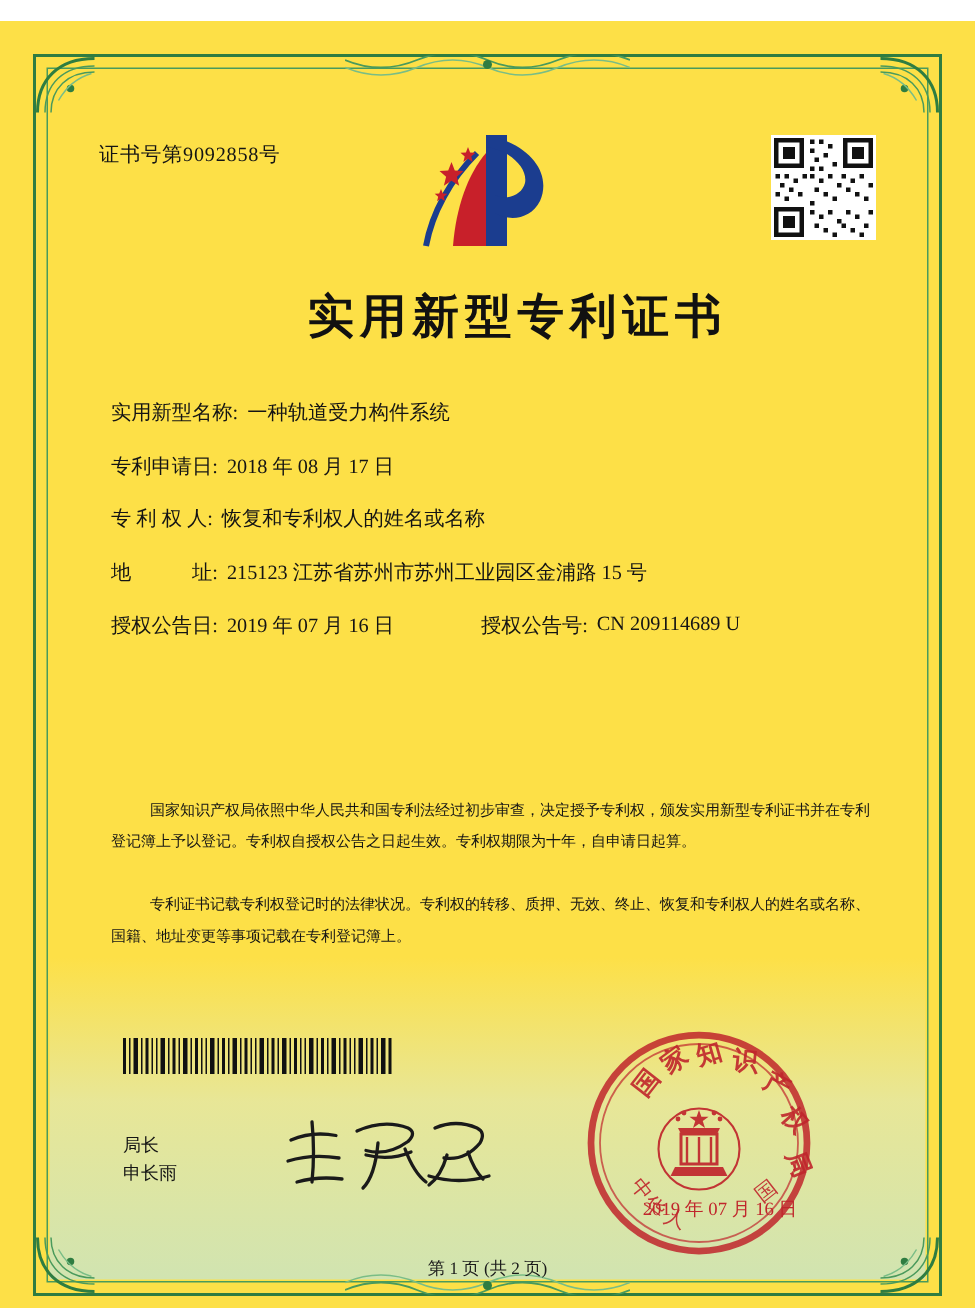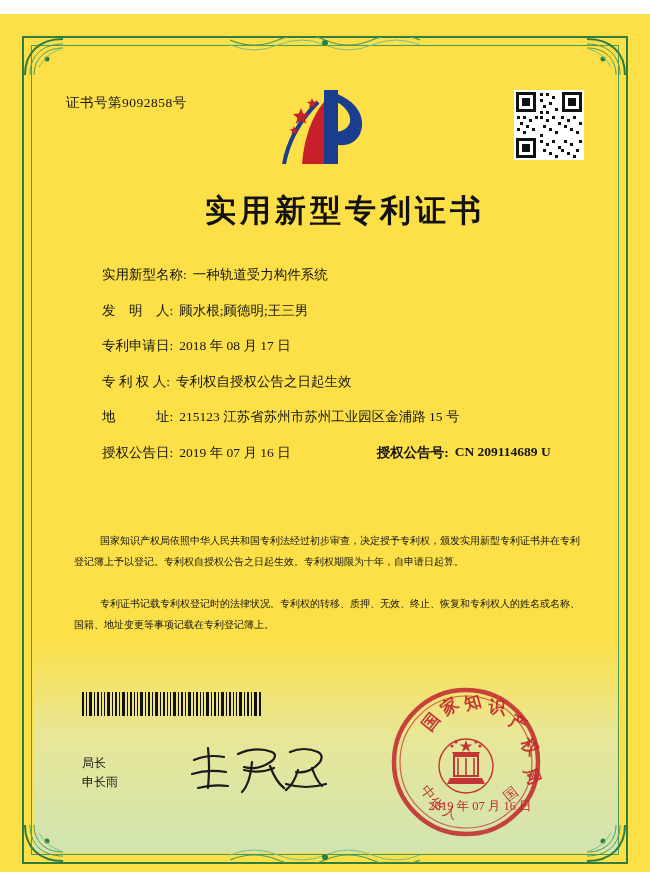--- a/index.html
+++ b/index.html
@@ -114,29 +114,27 @@
   .field-row {
     display: flex;
     align-items: baseline;
     margin-bottom: 17.5px;
     font-size: 13.5px;
     color: #141414;
   }
   .field-label {
     white-space: pre;
     flex: none;
-    margin-left: 28px;
   }
   .field-value {
     margin-left: 6px;
   }
   .field-row.two-col .col2 {
     margin-left: 58px;
     display: flex;
-    font-weight: bold;
   }
 
   
   .para {
     position: absolute;
     left: 74px;
     width: 506px;
     font-size: 10px;
     line-height: 21px;
     text-align: justify;
@@ -335,30 +333,26 @@
   </div>
 
   <div class="title">实用新型专利证书</div>
 
   <div class="fields">
     <div class="field-row">
       <span class="field-label">实用新型名称:</span>
       <span class="field-value">一种轨道受力构件系统</span>
     </div>
     <div class="field-row">
-      <span class="field-label">发　明　人:</span>
-      <span class="field-value">顾水根;顾德明;王三男</span>
-    </div>
-    <div class="field-row">
       <span class="field-label">专利申请日:</span>
       <span class="field-value">2018 年 08 月 17 日</span>
     </div>
     <div class="field-row">
       <span class="field-label">专 利 权 人:</span>
-      <span class="field-value">专利权自授权公告之日起生效</span>
+      <span class="field-value">恢复和专利权人的姓名或名称</span>
     </div>
     <div class="field-row">
       <span class="field-label">地　　　址:</span>
       <span class="field-value">215123  江苏省苏州市苏州工业园区金浦路 15 号</span>
     </div>
     <div class="field-row two-col">
       <span class="field-label">授权公告日:</span>
       <span class="field-value">2019 年 07 月 16 日</span>
       <span class="col2">
         <span class="field-label">授权公告号:</span>
@@ -484,14 +478,15 @@
           <circle cx="66" cy="56" r="1.6"></circle>
             <circle cx="62" cy="60" r="1.6"></circle>
           <circle cx="86" cy="56" r="1.6"></circle>
             <circle cx="90" cy="60" r="1.6"></circle>
         </g>
       </g>
     </svg>
   </div>
   <div class="seal-date">2019 年 07 月 16 日</div>
 
+  <div class="footer">第 1 页 (共 2 页)</div>
 
 </div>
 
 </body></html>

